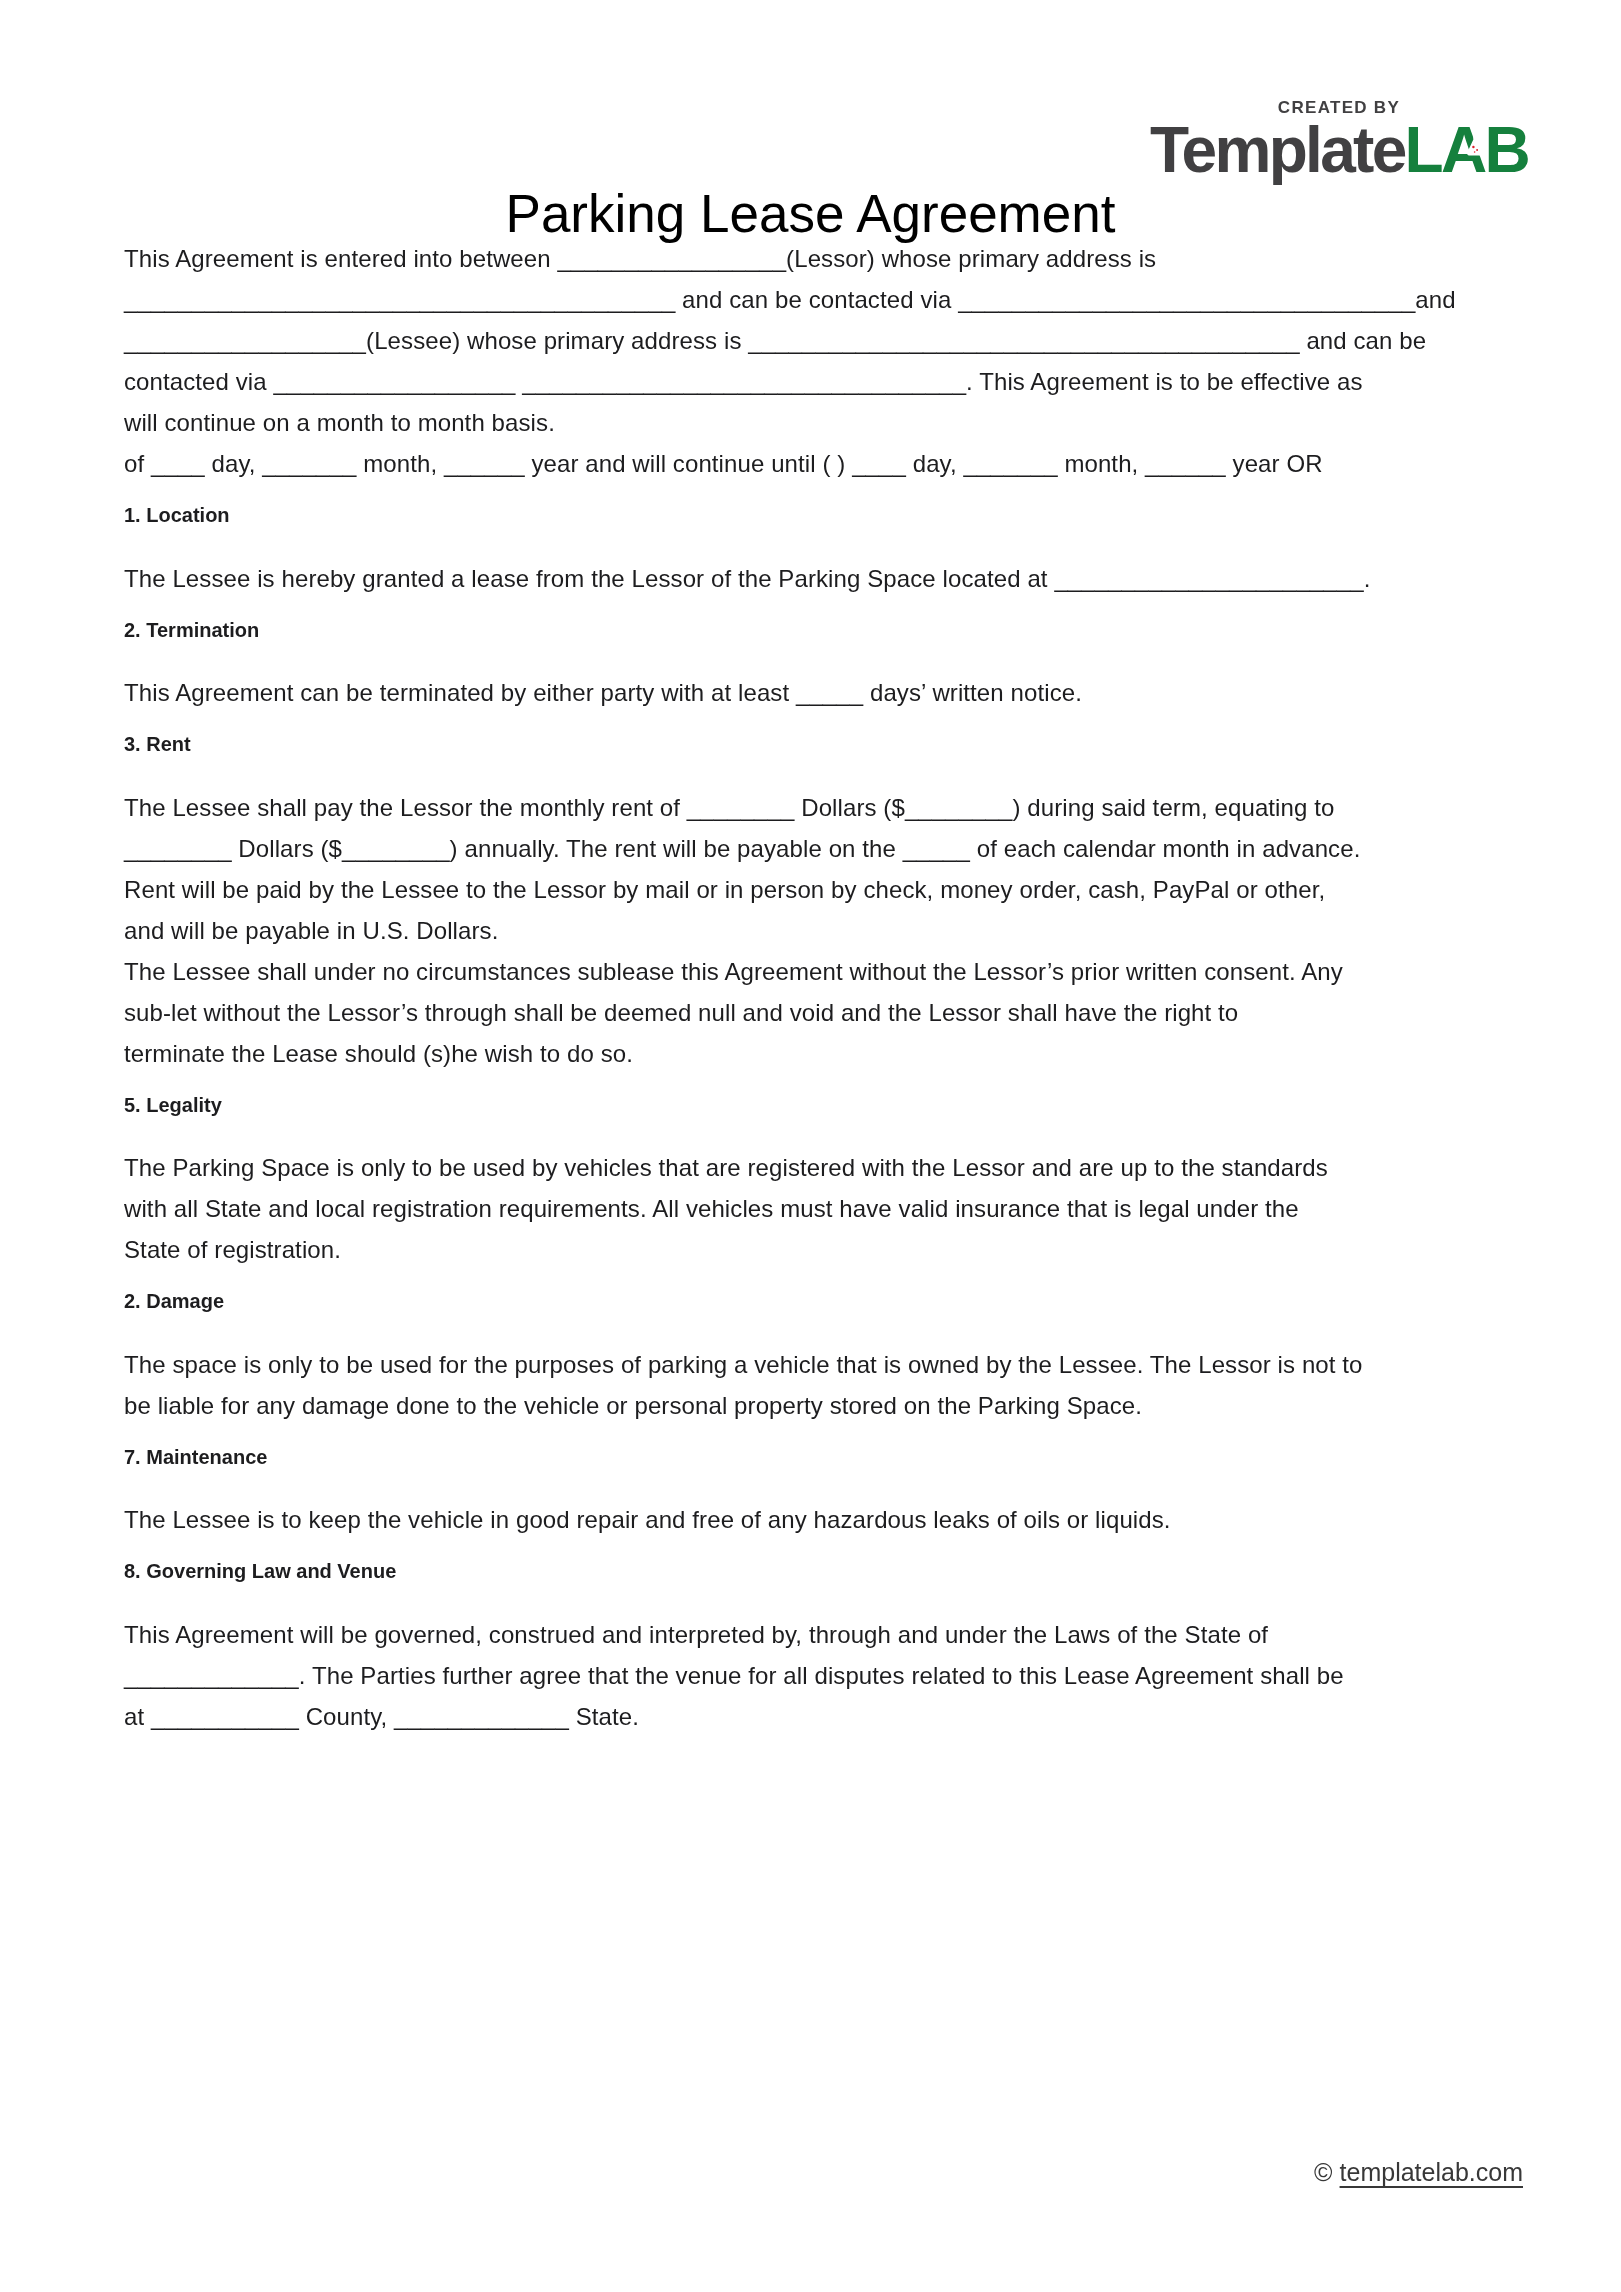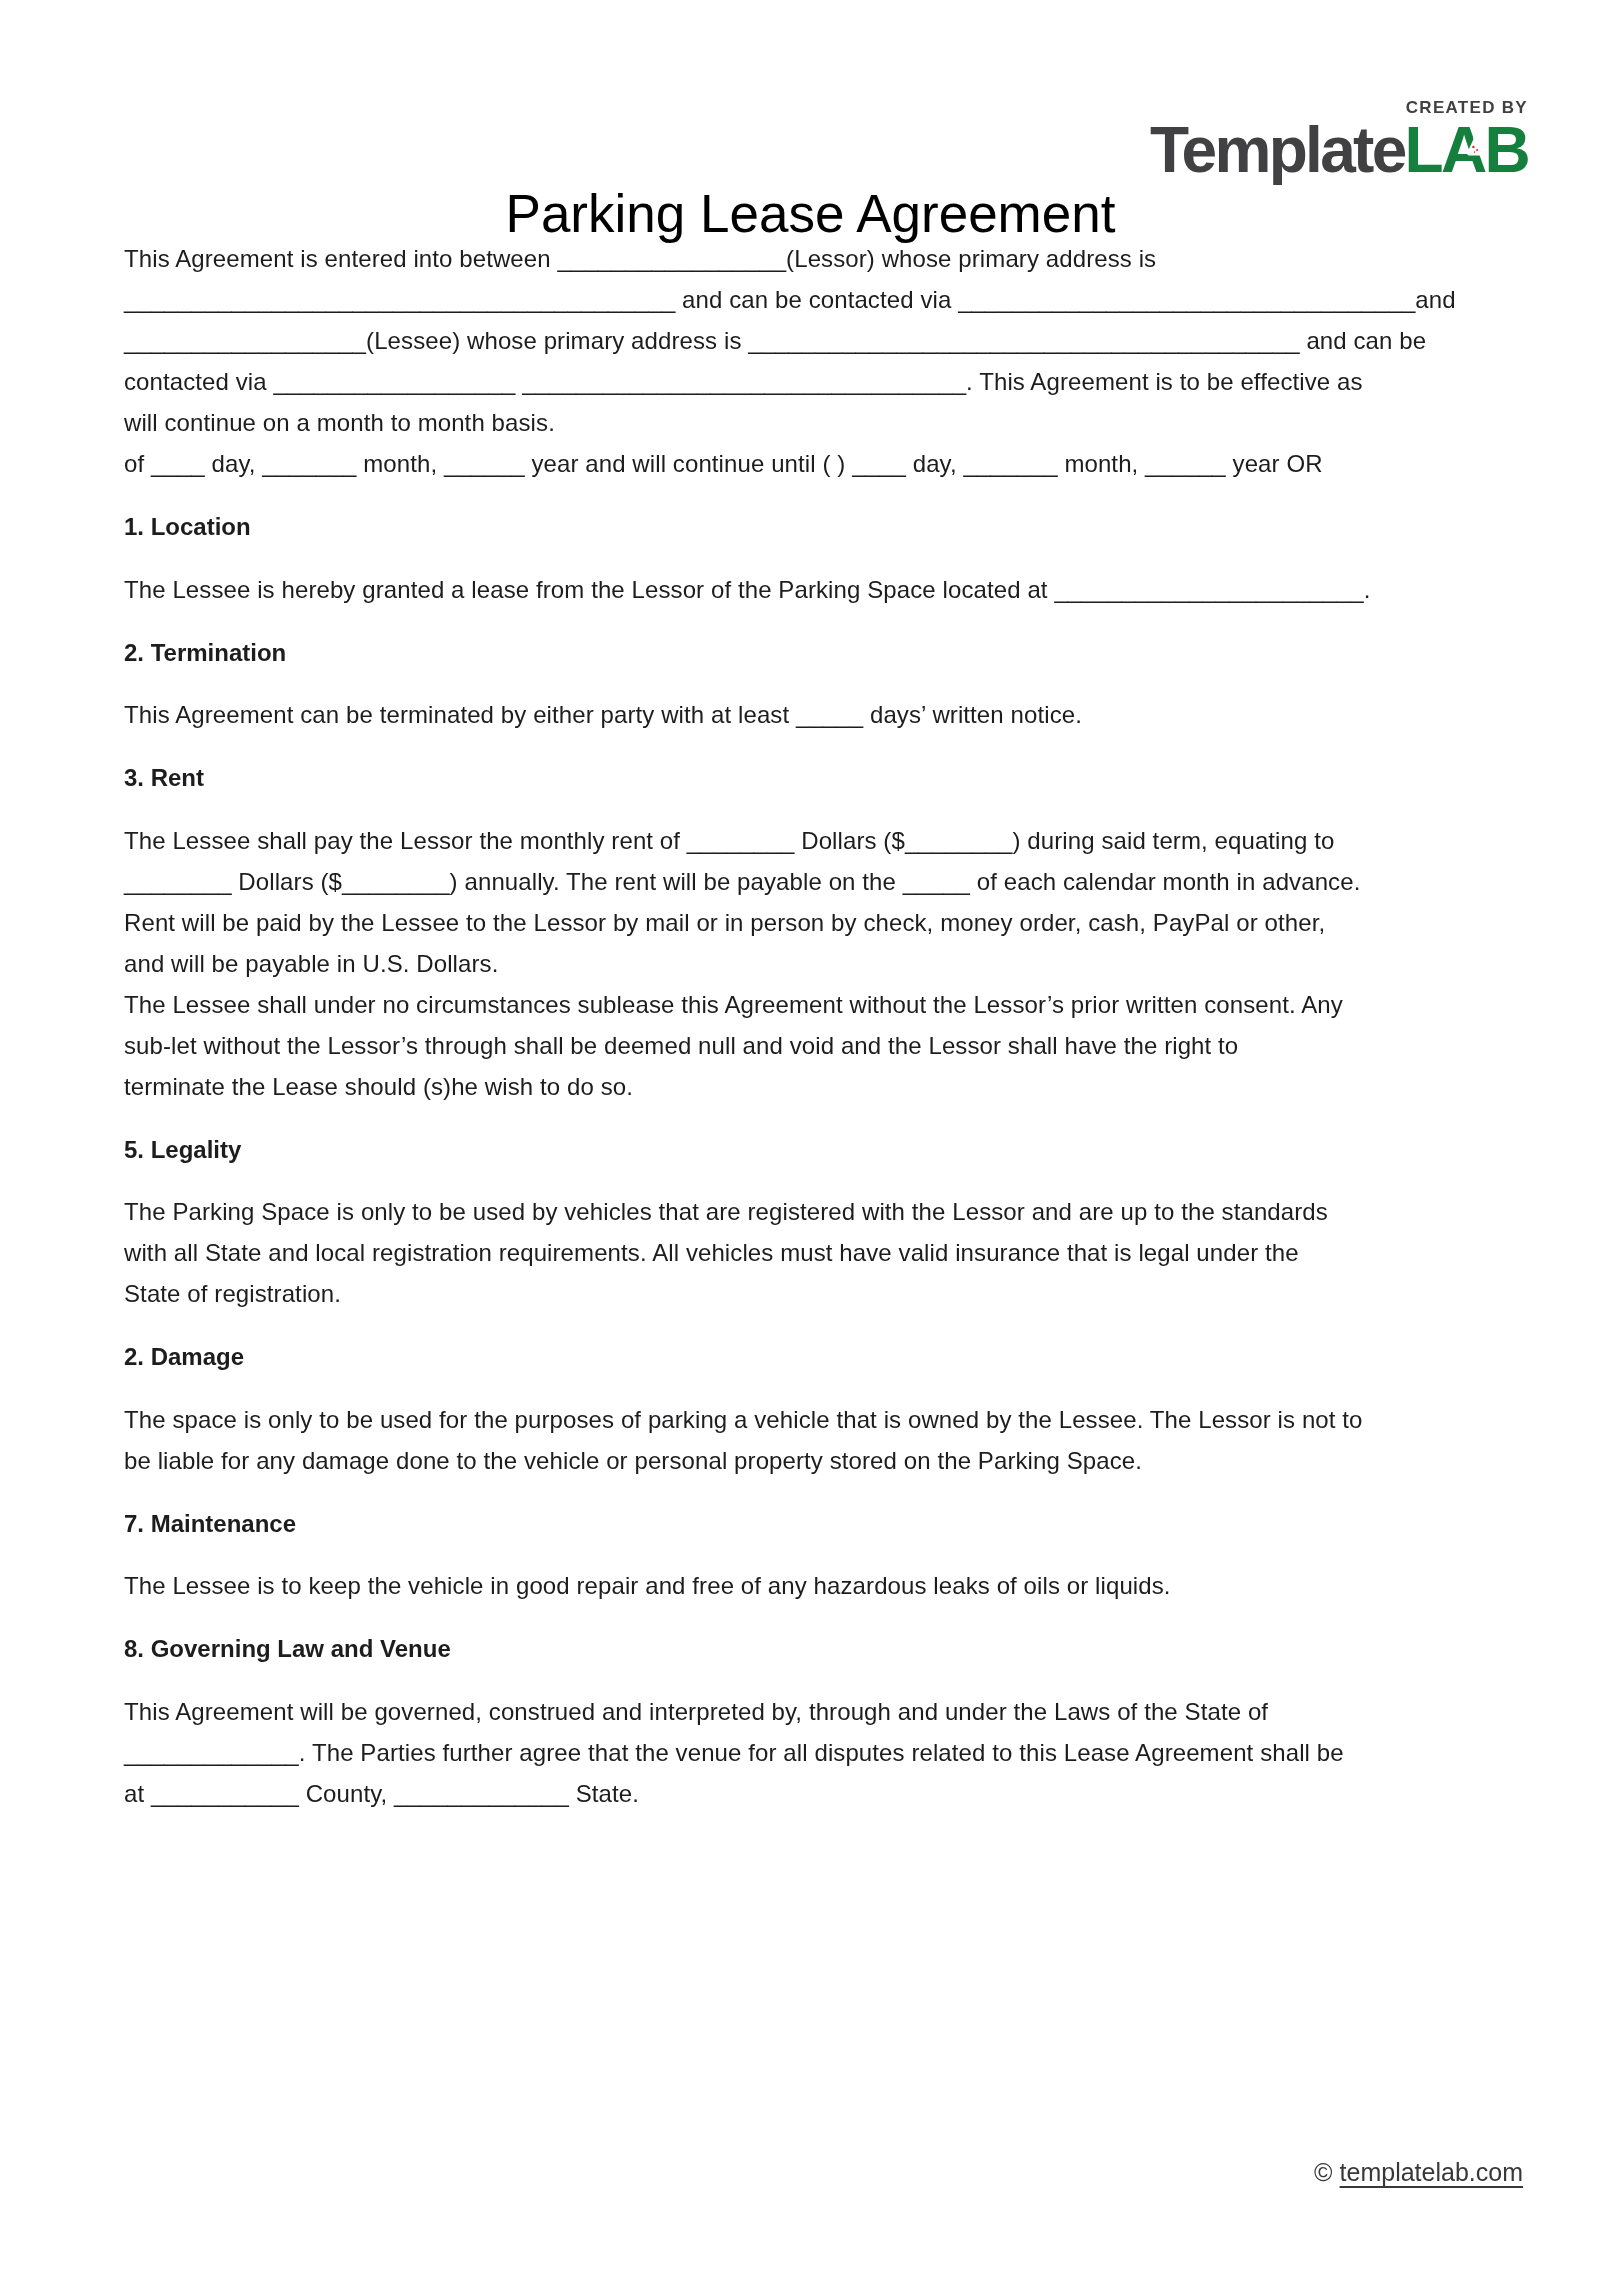--- a/index.html
+++ b/index.html
@@ -12,21 +12,21 @@
     font-family: "Liberation Sans", "DejaVu Sans", sans-serif;
     color: #1d1d1f;
     overflow: hidden;
   }
 
   
   .logo {
     position: absolute;
     top: 99px;
     right: 93px;
-    text-align: right;
+    text-align: center;
     line-height: 1;
   }
   .created-by {
     font-size: 17px;
     font-weight: bold;
     letter-spacing: 1.3px;
     color: #414042;
     margin-bottom: 1.8px;
   }
   .brand {
@@ -64,24 +64,24 @@
     width: 1374px;
   }
   .intro { margin-top: 125px; }
   .para-line {
     font-size: 24px;
     line-height: 41px;
     white-space: nowrap;
     letter-spacing: 0.1px;
   }
   .heading {
-    font-size: 24px;
+    font-size: 20px;
     line-height: 41px;
     font-weight: bold;
-    margin-top: 22px;
+    margin-top: 11px;
     margin-bottom: 21.5px;
     white-space: nowrap;
   }
   .para { margin: 0; }
 
   
   .footer {
     position: absolute;
     top: 2158px;
     right: 98px;

